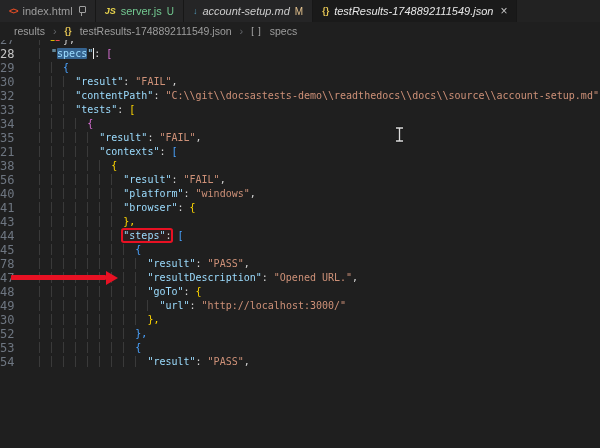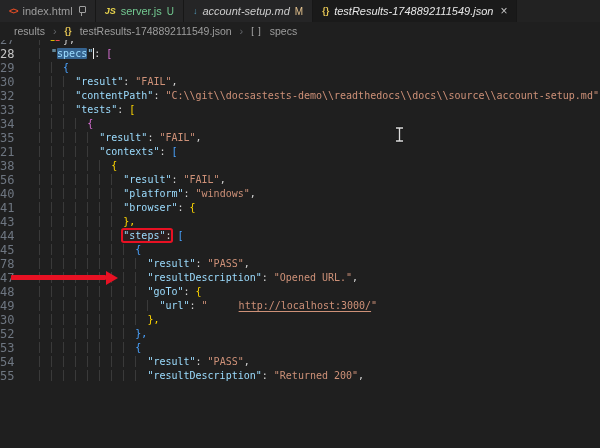--- a/index.html
+++ b/index.html
@@ -50,21 +50,21 @@
     padding-right:0; font-size:12px; }
   .ln.cur { color:#c6c6c6; }
   .lc { white-space:pre; padding-left:9px; }
   .tk.key { color:#9cdcfe; }
   .tk.str { color:#ce9178; }
   .tk.pw  { color:#d4d4d4; }
   .tk.pl  { color:#d4d4d4; }
   .tk.pg  { color:#ffd700; }
   .tk.pp  { color:#da70d6; }
   .tk.pb  { color:#4aa3ff; }
-  .tk.link { text-decoration:underline; text-underline-offset:2px; cursor:pointer;margin-left:31px; }
+  .tk.link { text-underline-offset:2px; cursor:pointer; }
   .tk.sel { background:#35638f; border-radius:1px; }
   .tk.ind { background:repeating-linear-gradient(to right,#3a3a3a 0,#3a3a3a 1px,transparent 1px,transparent 2ch); }
   .cursor { display:inline-block; width:1px; height:11px; background:#eeeeee;
     vertical-align:-2px; }
   .errdots { display:inline-block; width:12px; height:10px; position:relative; }
   .errdots i { position:absolute; bottom:2px; width:4px; height:3px; transform:skewX(-20deg); }
   .errdots i:first-child { left:0; background:#d7ba00; }
   .errdots i:last-child { left:5px; background:#f14c4c; }
 
   
@@ -205,24 +205,20 @@
         <span class="lc"><span class="tk ind">                </span><span class="tk pb">},</span></span>
       </div>
       <div class="line">
         <span class="ln">53</span>
         <span class="lc"><span class="tk ind">                </span><span class="tk pb">{</span></span>
       </div>
       <div class="line">
         <span class="ln">54</span>
         <span class="lc"><span class="tk ind">                  </span><span class="tk key">"result"</span><span class="tk pw">: </span><span class="tk str">"PASS"</span><span class="tk pw">,</span></span>
       </div>
-      <div class="line">
-        <span class="ln">55</span>
-        <span class="lc"><span class="tk ind">                  </span><span class="tk key">"resultDescription"</span><span class="tk pw">: </span><span class="tk str">"Returned 200"</span><span class="tk pw">,</span></span>
-      </div>
     </div>
 
   <div id="red-arrow" style="left: 11.2969px; top: 270.5px;">
     <i class="shaft"></i>
       <i class="head"></i>
   </div>
 
   <svg id="ibeam" x="0" y="0" width="11" height="17" viewBox="0 0 11 17" style="left:394px; top:126px;">
     <g stroke="#111" stroke-width="3" fill="none">
       <path d="M2 2 h7 M5.5 2 v13 M2 15 h7"></path>

